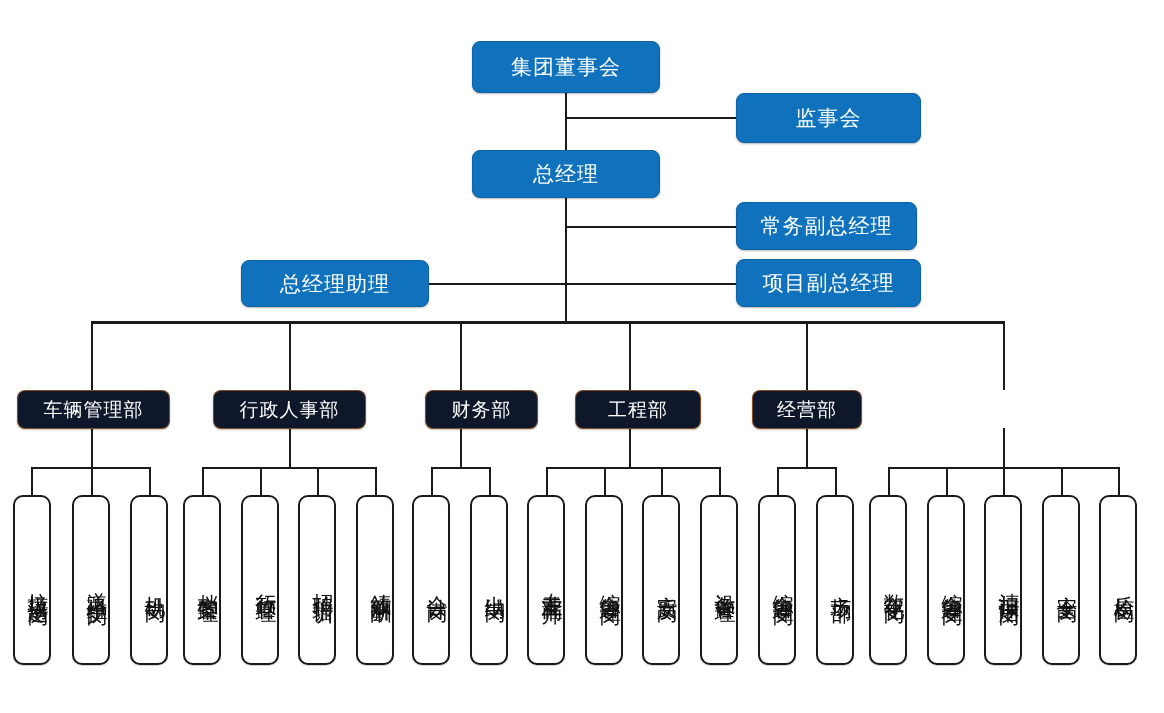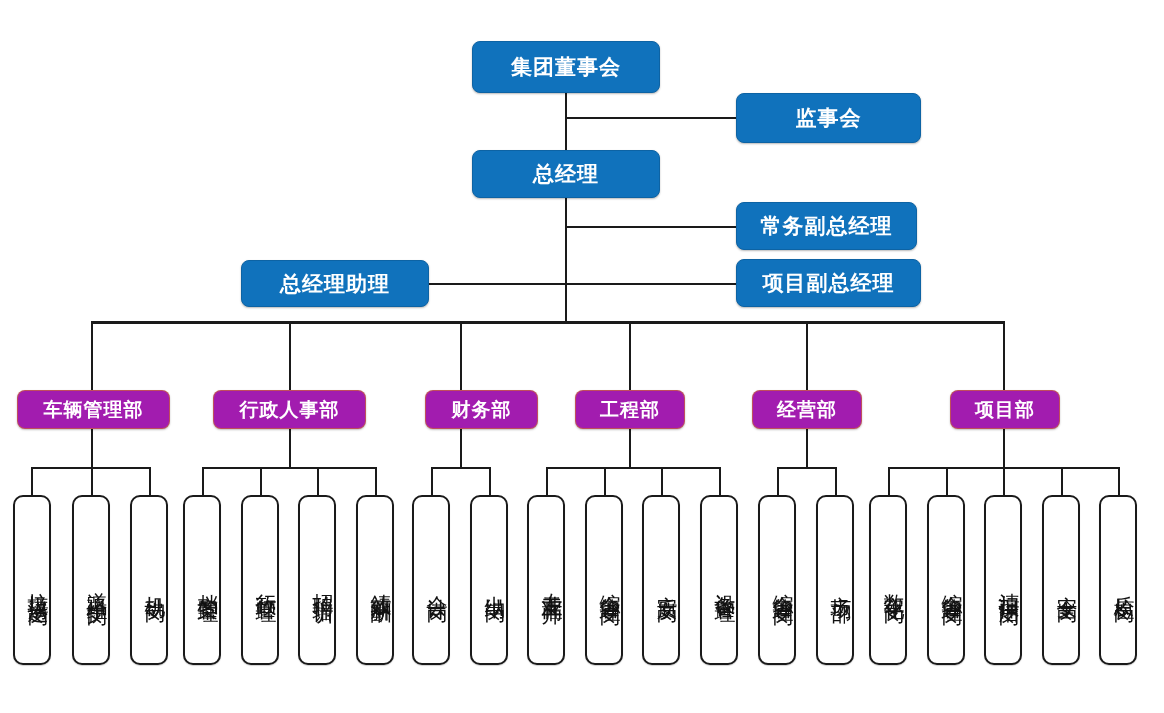--- a/index.html
+++ b/index.html
@@ -28,33 +28,33 @@
 
   
   .node {
     position: absolute;
     box-sizing: border-box;
     display: flex;
     align-items: center;
     justify-content: center;
     border-radius: 8px;
     color: #ffffff;
-    font-weight: 700;
+    font-weight: 400;
     letter-spacing: 1px;
     white-space: nowrap;
     z-index: 3;
   }
   .node.blue {
     background: #1072bc;
     border: 1px solid #0d63a4;
     box-shadow: 0 1px 2px rgba(0,0,0,0.28);
     font-size: 21px;
   }
   .node.orange {
-    background: #a21caf;
+    background: #0f172a;
     border: 1px solid #d5752094;
     box-shadow: 0 1px 2px rgba(0,0,0,0.25);
     font-size: 19px;
   }
   .node.leaf {
     background: #ffffff;
     border: 2px solid #1a1a1a;
     border-radius: 10px;
     color: #111111;
     font-weight: 400;
@@ -144,25 +144,24 @@
   <div class="node blue" style="left:241px; top:260px; width:188px; height:47px;">总经理助理</div>
 
   <div class="node blue" style="left:736px; top:259px; width:185px; height:48px;">项目副总经理</div>
 
   <div class="node orange" style="left:17px; top:390px; width:153px; height:39px;">车辆管理部</div>
 
   <div class="node orange" style="left:213px; top:390px; width:153px; height:39px;text-align:center;">行政人事部</div>
 
   <div class="node orange" style="left:405px; top:390px; width:113px; height:39px;margin-left:20px;">财务部</div>
 
-  <div class="node orange" style="left:575px; top:390px; width:110px; height:39px;">工程部</div>
+  <div class="node orange" style="left:575px; top:390px; width:126px; height:39px;">工程部</div>
 
   <div class="node orange" style="left:752px; top:390px; width:110px; height:39px;">经营部</div>
 
-  <div class="node orange" style="left:950px; top:390px; width:110px; height:39px;">项目部</div>
 
   <div class="node leaf" style="left:13px; top:495px; width:38px; height:170px;">垃圾清运岗</div>
   <div class="node leaf" style="left:72px; top:495px; width:38px; height:170px;">道路维护岗</div>
   <div class="node leaf" style="left:130px; top:495px; width:38px; height:170px;">机动岗</div>
 
   <div class="node leaf" style="left:183px; top:495px; width:38px; height:170px;">档案管理</div>
   <div class="node leaf" style="left:241px; top:495px; width:38px; height:170px;">行政管理</div>
   <div class="node leaf" style="left:298px; top:495px; width:38px; height:170px;">招聘培训</div>
   <div class="node leaf" style="left:356px; top:495px; width:38px; height:170px;">绩效薪酬</div>
 

